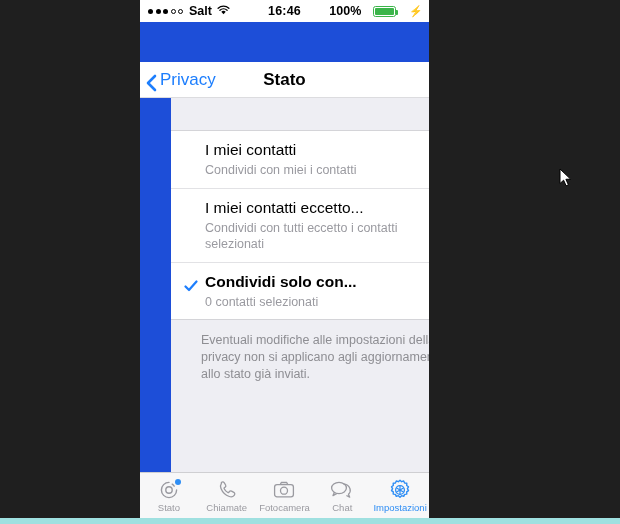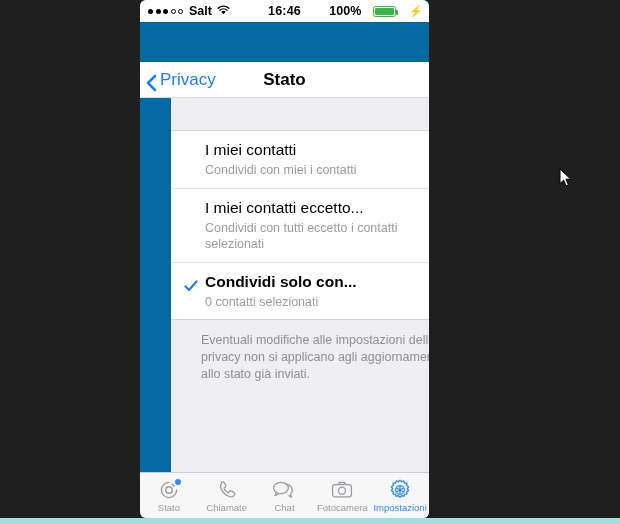--- a/index.html
+++ b/index.html
@@ -8,23 +8,22 @@
     background:#1f1f1f;
     font-family:"Liberation Sans", sans-serif;
     overflow:hidden;
   }
   #root { position:relative; width:620px; height:524px; background:#1f1f1f; }
 
   
   #phone {
     position:absolute; left:140px; top:0;
     width:289px; height:518px;
-    background:#0369a1;
+    background:#1d4ed8;
     overflow:hidden;
-    border-radius:6px;
   }
 
   
   .statusbar {
     position:relative;
     height:22px; width:100%;
     background:#ffffff;
     display:flex; align-items:center;
     font-size:12.5px; font-weight:bold; color:#000;
   }
@@ -242,38 +241,38 @@
         <div class="tab-icon">
           <svg width="22" height="22" viewBox="0 0 22 22">
             <path d="M5.4 3.4 c1.2-1 2.3-.6 2.9.4 l1.3 2.2 c.5.9.3 1.6-.5 2.2 l-.8.6 c-.3.3-.3.6-.1 1 .7 1.5 2 2.9 3.6 3.7 .4.2.8.1 1-.2 l.6-.8 c.6-.8 1.3-.9 2.2-.4 l2.2 1.3 c1 .6 1.4 1.7.4 2.9 -1.2 1.5-3 1.9-4.9 1.2 -3.5-1.3-6.9-4.6-8.3-8.1 -.8-1.9-.4-3.8 .4-5z" fill="none" stroke="#9a9aa0" stroke-width="1.3" stroke-linejoin="round"></path>
           </svg>
         </div>
         <div class="tab-label">Chiamate</div>
       </div>
 
       <div class="tab">
         <div class="tab-icon">
+          <svg width="22" height="22" viewBox="0 0 22 22">
+            <rect x="1.6" y="5.6" width="18.8" height="12.2" rx="2.4" fill="none" stroke="#9a9aa0" stroke-width="1.3"></rect>
+            <path d="M7.2 5.6 l1.1-2.1 h5.4 l1.1 2.1" fill="none" stroke="#9a9aa0" stroke-width="1.3" stroke-linejoin="round"></path>
+            <circle cx="11" cy="11.7" r="3.5" fill="none" stroke="#9a9aa0" stroke-width="1.3"></circle>
+          </svg>
+        </div>
+        <div class="tab-label">Fotocamera</div>
+      </div>
+
+      <div class="tab">
+        <div class="tab-icon">
           <svg width="24" height="22" viewBox="0 0 24 22">
             <ellipse cx="9" cy="9" rx="7.4" ry="5.6" fill="none" stroke="#9a9aa0" stroke-width="1.3"></ellipse>
             <path d="M4.6 13 l-1.6 3.6 4-2.1" fill="none" stroke="#9a9aa0" stroke-width="1.3" stroke-linejoin="round"></path>
             <path d="M13.4 5.2 a7 7 0 0 1 6.6 4.6 a5.3 5.3 0 0 1 -1.5 5.5 l1.2 2.9 -3.3-1.7" fill="none" stroke="#9a9aa0" stroke-width="1.3" stroke-linejoin="round"></path>
           </svg>
         </div>
         <div class="tab-label">Chat</div>
-      </div>
-
-      <div class="tab">
-        <div class="tab-icon">
-          <svg width="22" height="22" viewBox="0 0 22 22">
-            <rect x="1.6" y="5.6" width="18.8" height="12.2" rx="2.4" fill="none" stroke="#9a9aa0" stroke-width="1.3"></rect>
-            <path d="M7.2 5.6 l1.1-2.1 h5.4 l1.1 2.1" fill="none" stroke="#9a9aa0" stroke-width="1.3" stroke-linejoin="round"></path>
-            <circle cx="11" cy="11.7" r="3.5" fill="none" stroke="#9a9aa0" stroke-width="1.3"></circle>
-          </svg>
-        </div>
-        <div class="tab-label">Fotocamera</div>
       </div>
 
       <div class="tab active">
         <div class="tab-icon">
           <svg width="22" height="22" viewBox="0 0 22 22">
             <path d="M11 1.2 l1.6 1.5 2.1-.7 .9 2 2.2.3 -.1 2.2 1.8 1.3 -1.1 1.9 1.1 1.9 -1.8 1.3 .1 2.2 -2.2.3 -.9 2 -2.1-.7 -1.6 1.5 -1.6-1.5 -2.1.7 -.9-2 -2.2-.3 .1-2.2 -1.8-1.3 1.1-1.9 -1.1-1.9 1.8-1.3 -.1-2.2 2.2-.3 .9-2 2.1.7z" fill="none" stroke="#2f8ef4" stroke-width="1.4" stroke-linejoin="round"></path>
             <circle cx="11" cy="11" r="4.4" fill="none" stroke="#2f8ef4" stroke-width="1.3"></circle>
             <path d="M11 6.6 v8.8 M7.2 8.8 l7.6 4.4 M7.2 13.2 l7.6-4.4" stroke="#2f8ef4" stroke-width="1.2"></path>
           </svg>
         </div>

